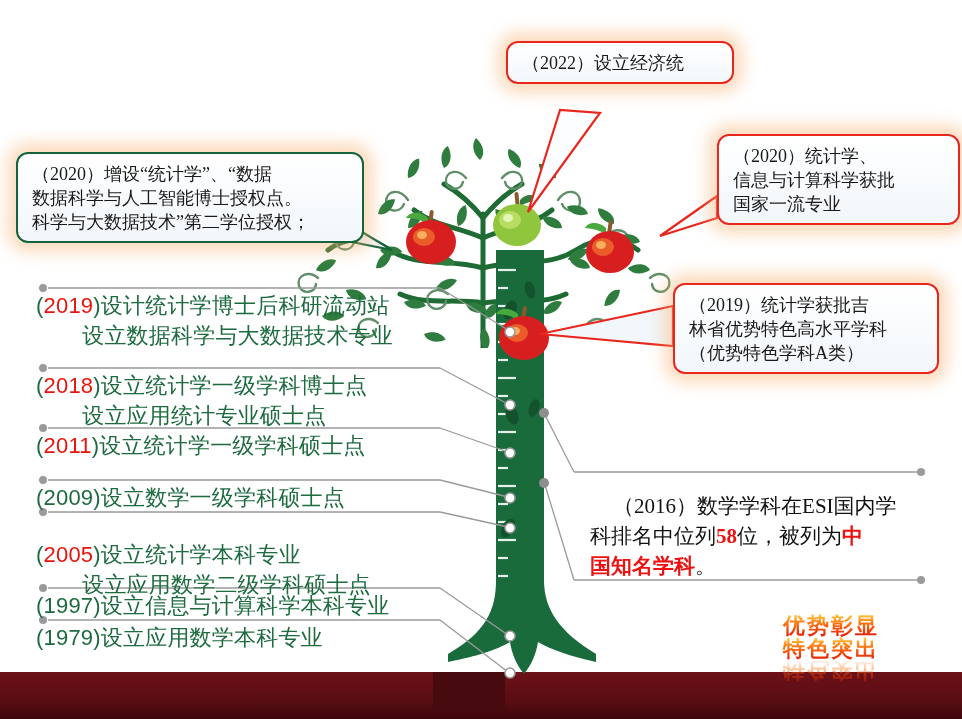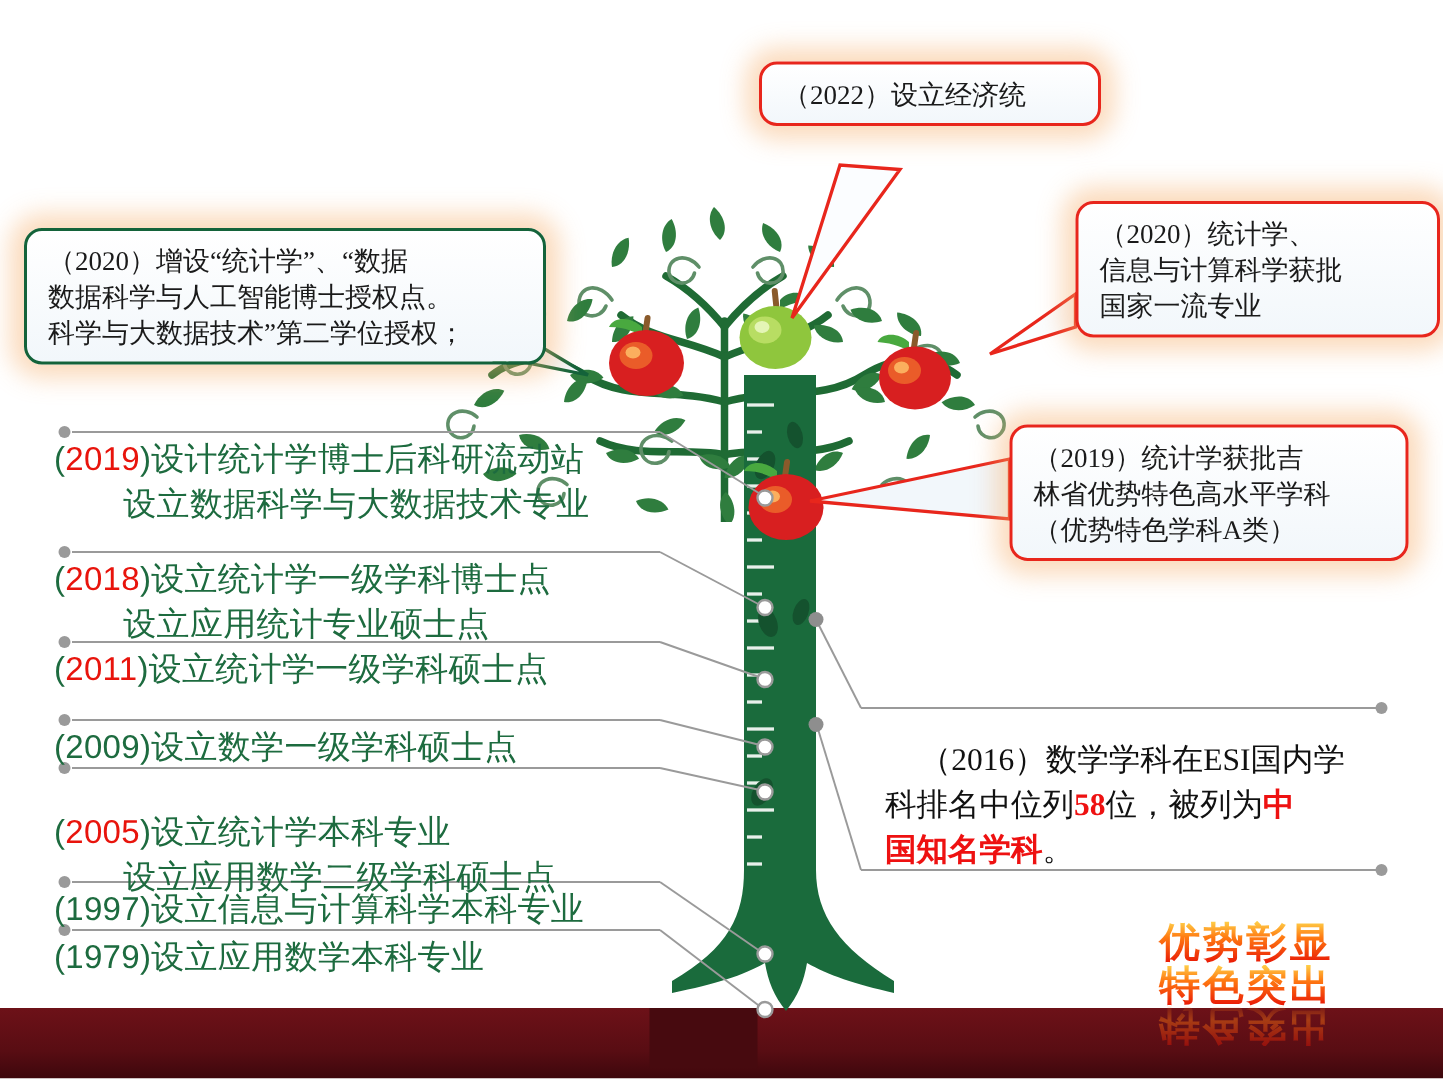--- a/index.html
+++ b/index.html
@@ -51,21 +51,21 @@
   
   .note{position:absolute;font-family:"Liberation Serif", serif;font-size:21px;
         color:#111;line-height:1.42;}
   .note .hl{color:#ee1111;font-weight:bold;}
   .note .ln{white-space:nowrap;}
   .note .ind{padding-left:1.1em;}
 
   
   .slogan{position:absolute;left:736px;top:614px;width:190px;height:100px;
           font-family:"Liberation Sans", sans-serif;font-weight:bold;
-          font-size:27px;letter-spacing:2px;text-align:center;line-height:1.06;}
+          font-size:22px;letter-spacing:2px;text-align:center;line-height:1.06;}
   .slogan .s1,.slogan .s2{
       background:linear-gradient(180deg,#ffd24a 0%,#ff7a12 38%,#e81405 100%);
       -webkit-background-clip:text;background-clip:text;color:transparent;
       -webkit-text-fill-color:transparent;
       text-shadow:none;display:block;}
   .slogan .s2{position:relative;}
   .slogan .refl{display:block;transform:scaleY(-1);opacity:.42;
       background:linear-gradient(180deg,#e81405 0%,#ff7a12 60%,rgba(255,170,60,0) 100%);
       -webkit-background-clip:text;background-clip:text;color:transparent;
       -webkit-text-fill-color:transparent;margin-top:-2px;}

